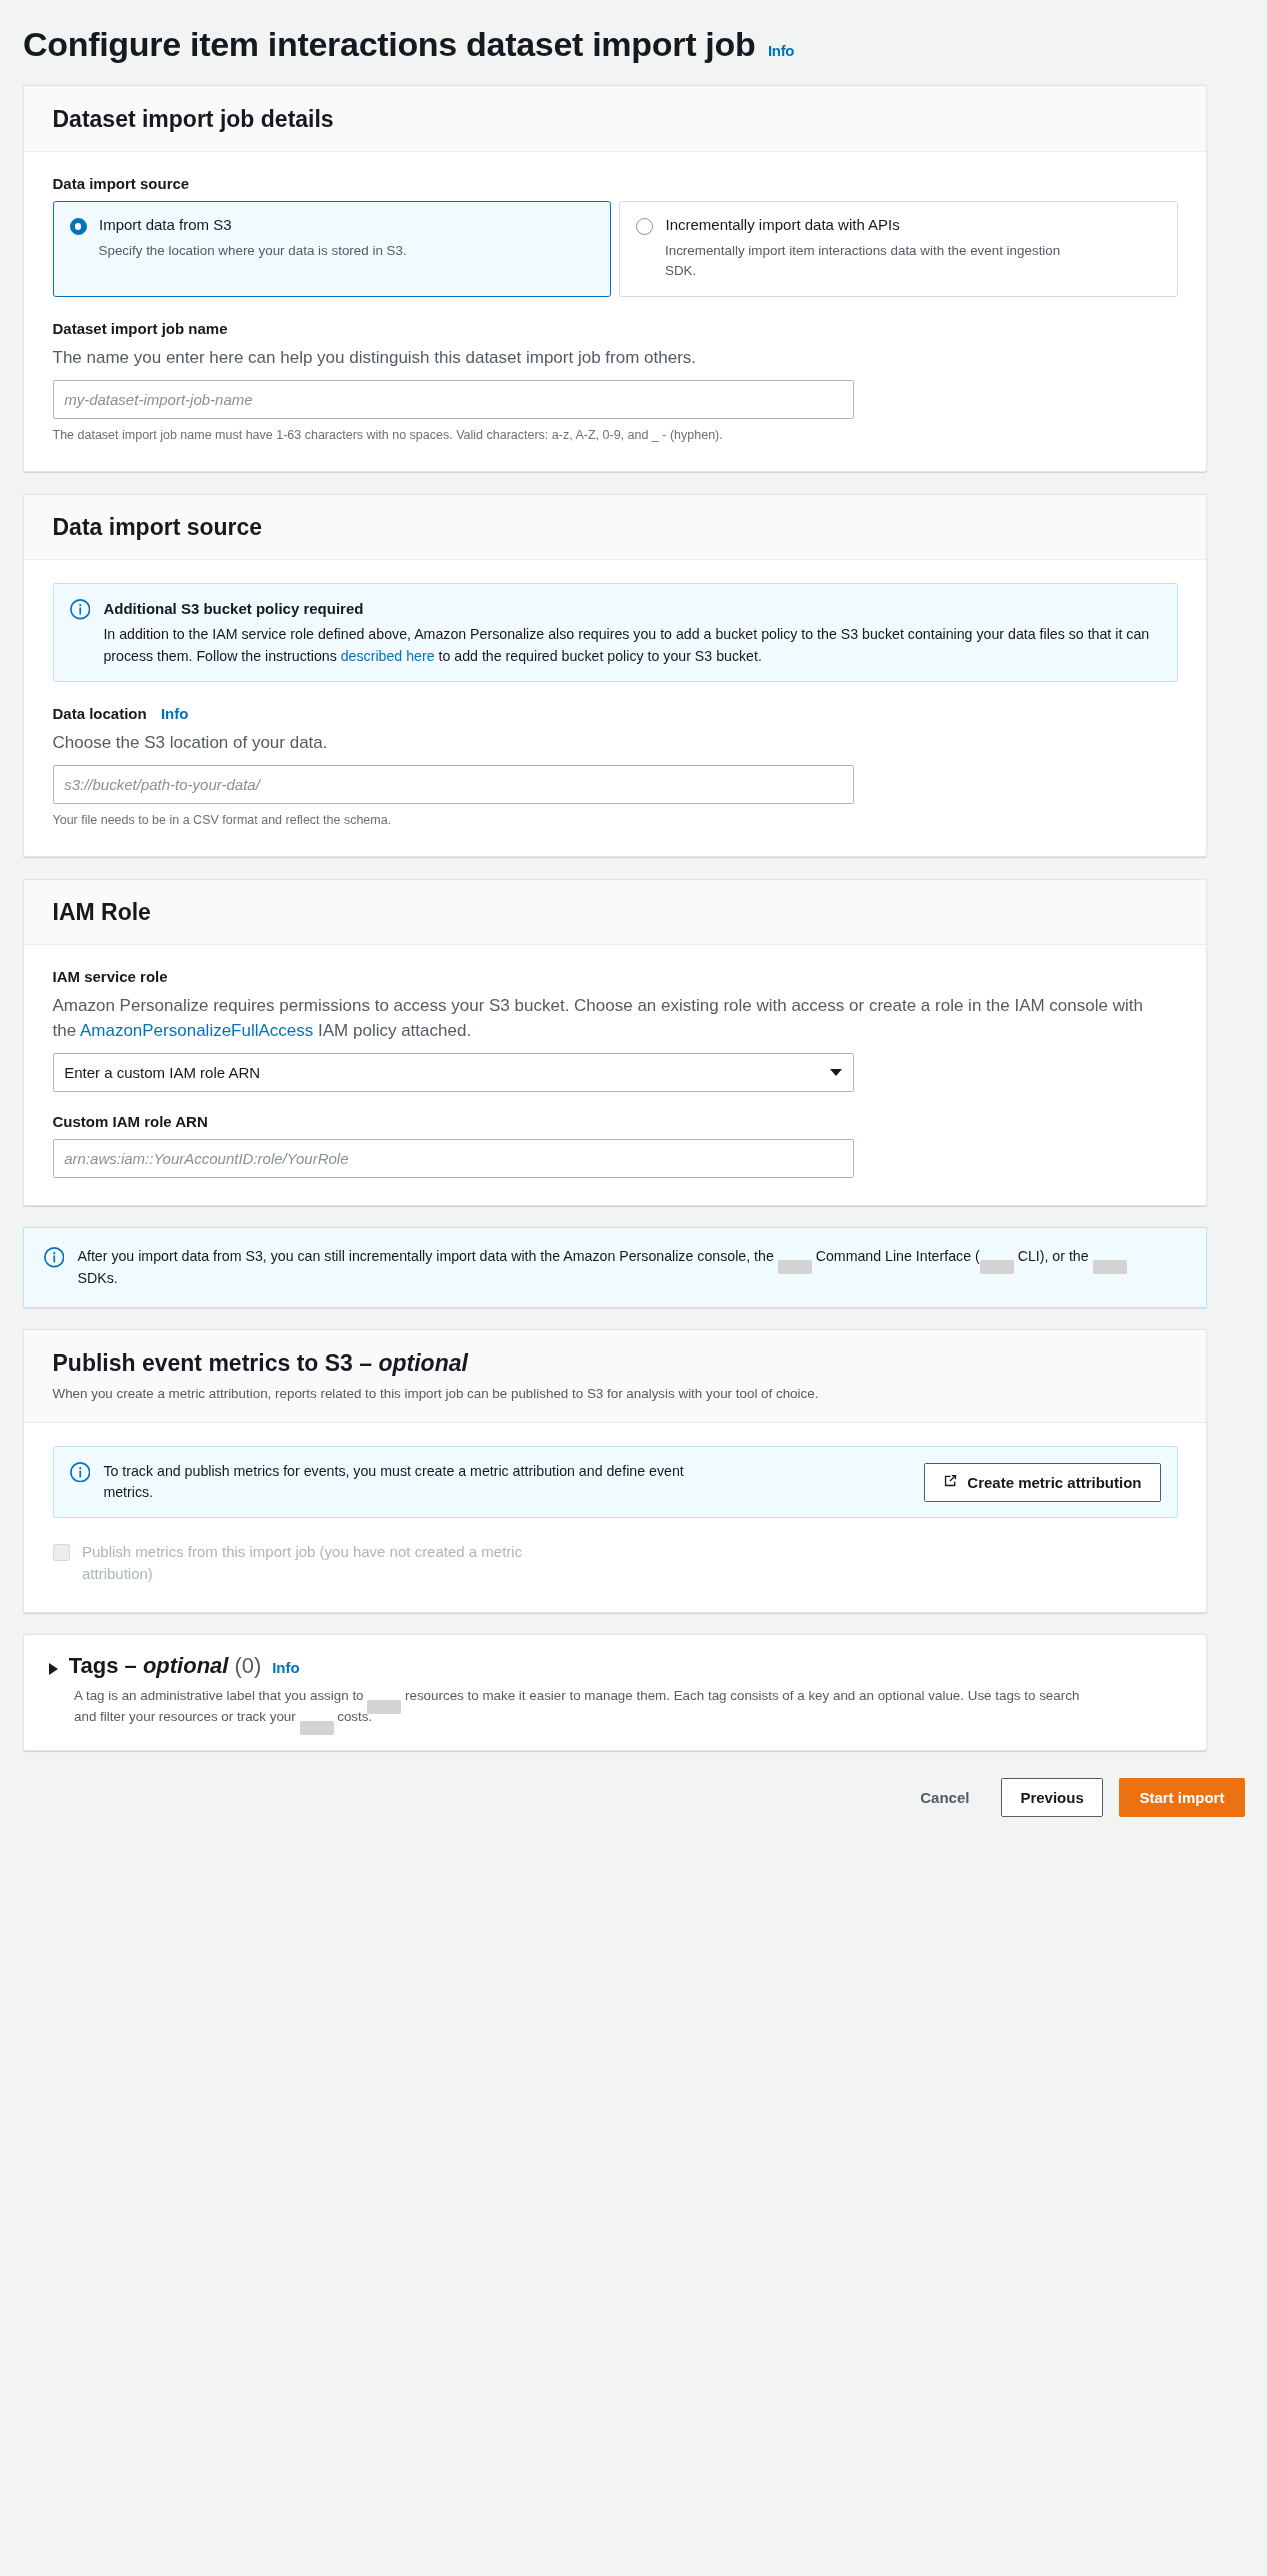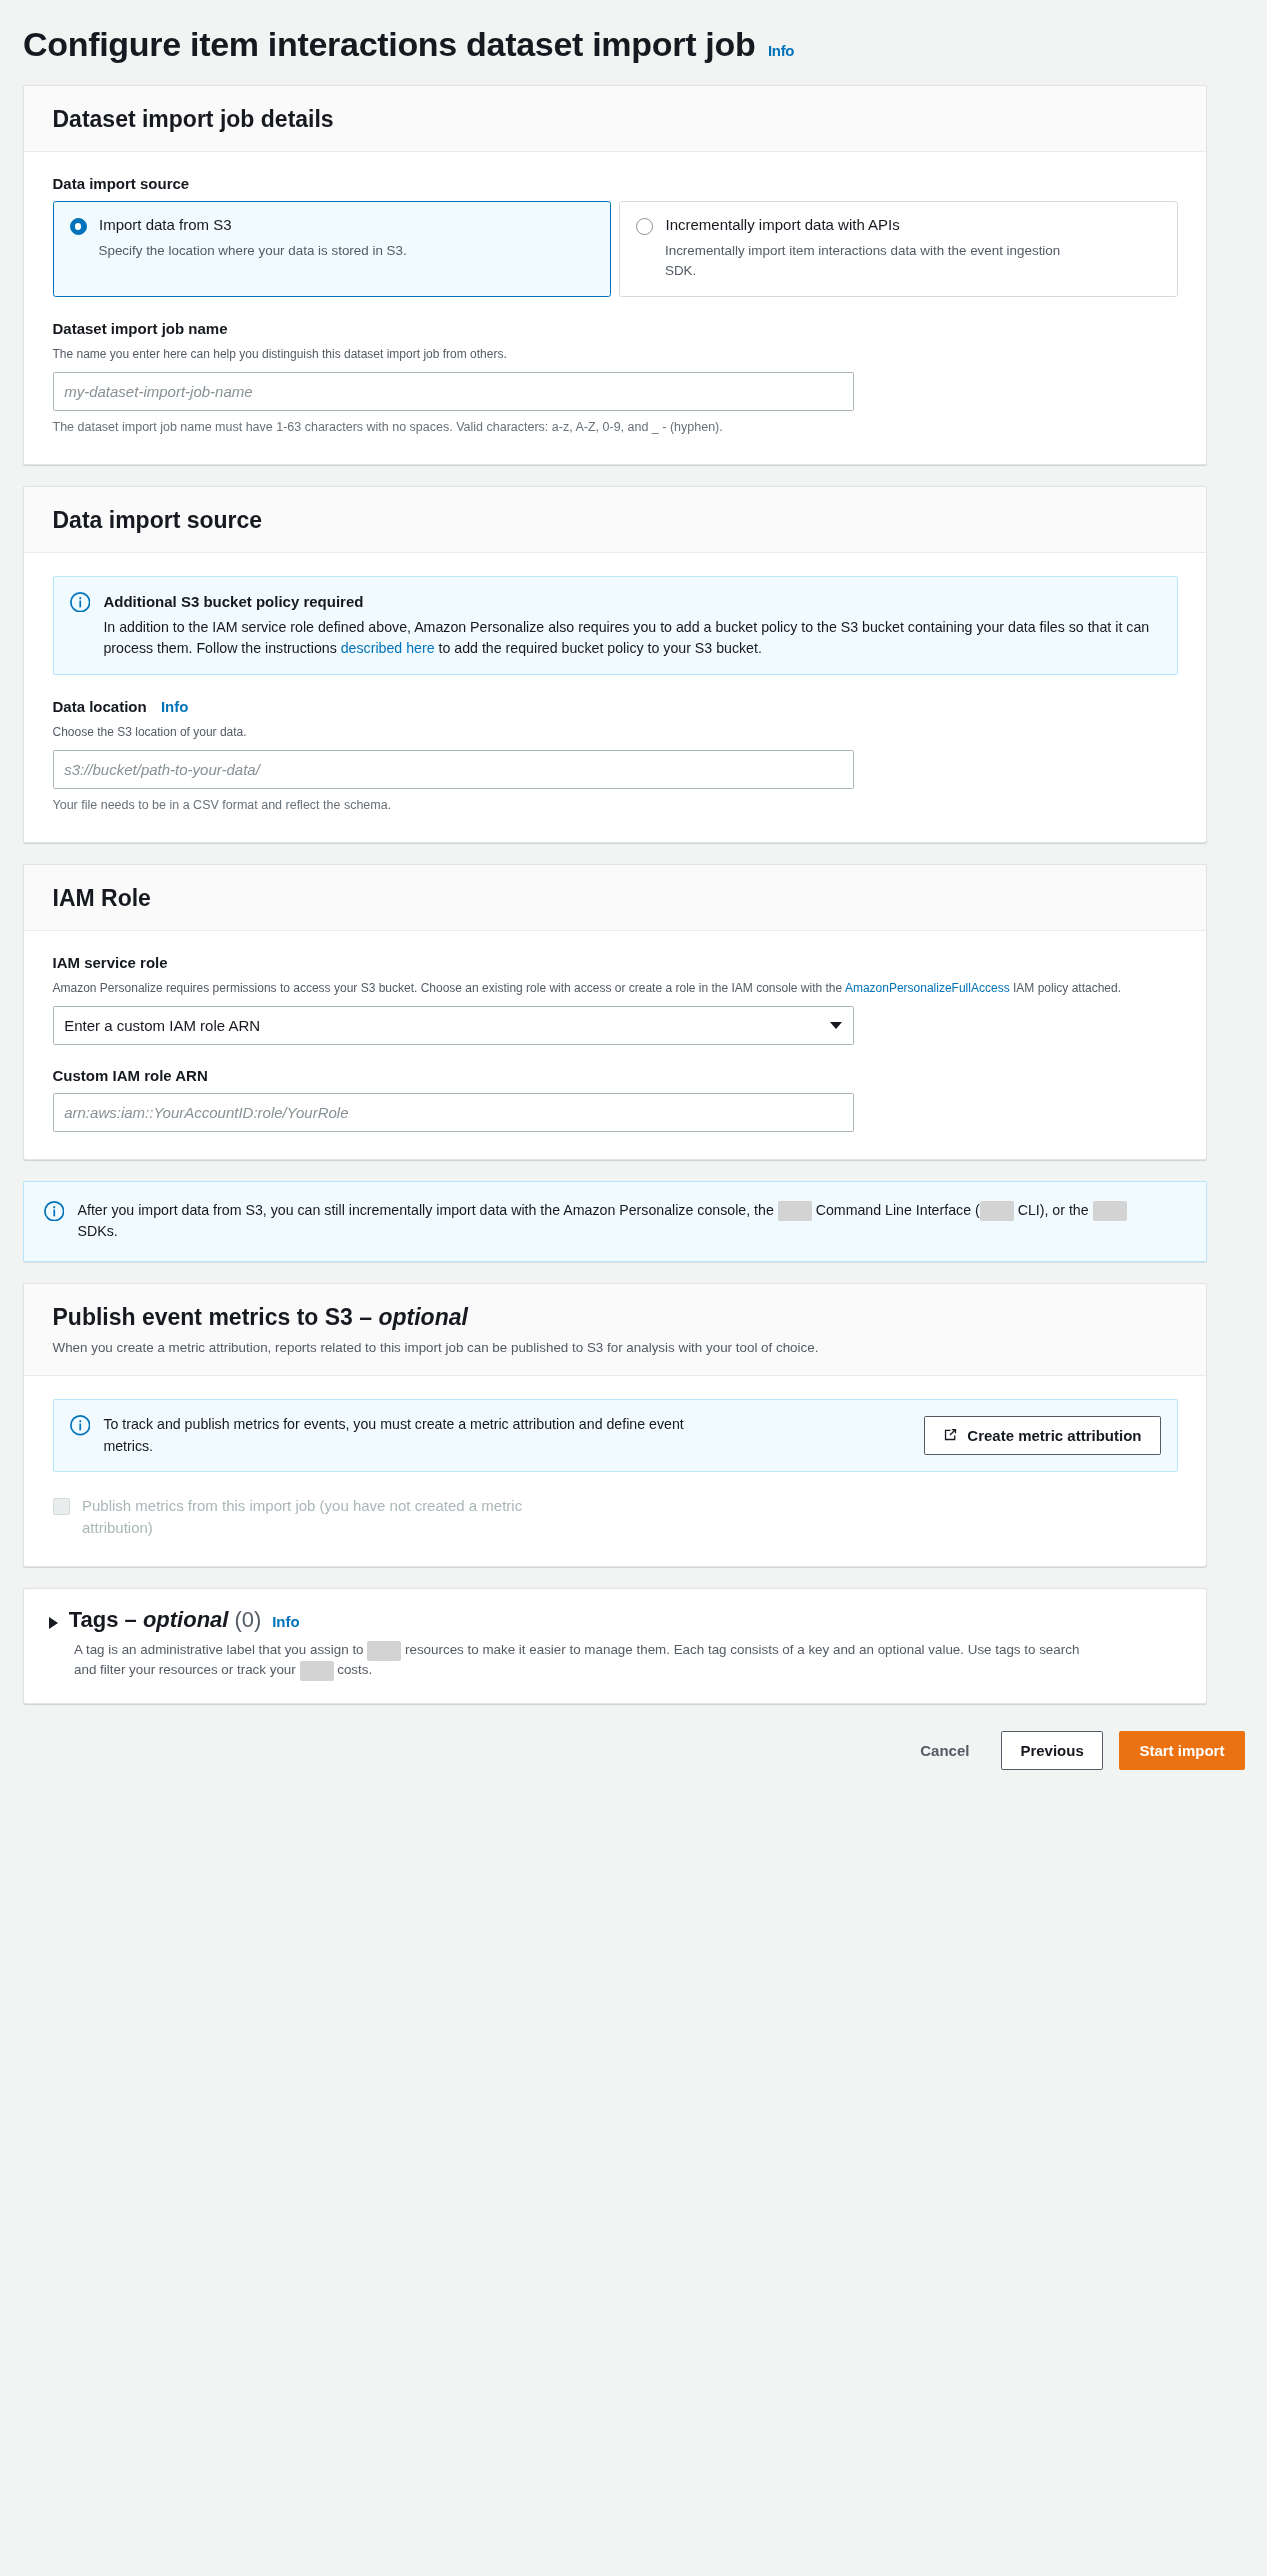--- a/index.html
+++ b/index.html
@@ -74,21 +74,21 @@
   .field-label {
     font-size: 15px;
     font-weight: bold;
     color: #16191f;
     margin-bottom: 9px;
     display: flex;
     align-items: baseline;
     gap: 14.2px;
   }
   .field-desc {
-    font-size: 12px;
+    font-size: 17px;
     color: #545b64;
     line-height: 1.45;
     margin-bottom: 9px;
   }
   .field-hint {
     font-size: 12.5px;
     color: #687078;
     margin-top: 8px;
     line-height: 1.4;
   }
@@ -214,23 +214,23 @@
   .alert-title { font-weight: bold; font-size: 15px; margin-bottom: 3.6px; }
   .alert-link { color: #0073bb; cursor: pointer; }
 
   .redact {
     display: inline-block;
     background: #d3d3d3;
     border-radius: 1.8px;
     color: transparent;
     vertical-align: baseline;
     user-select: none;
-    height: 20px;
+    height: 14px;
     position: relative;
-    top: 1px;
+    top: 14px;
   }
 
   .metric-alert {
     display: flex;
     align-items: center;
     justify-content: space-between;
     gap: 18px;
   }
   .btn {
     font-family: "Liberation Sans", sans-serif;

